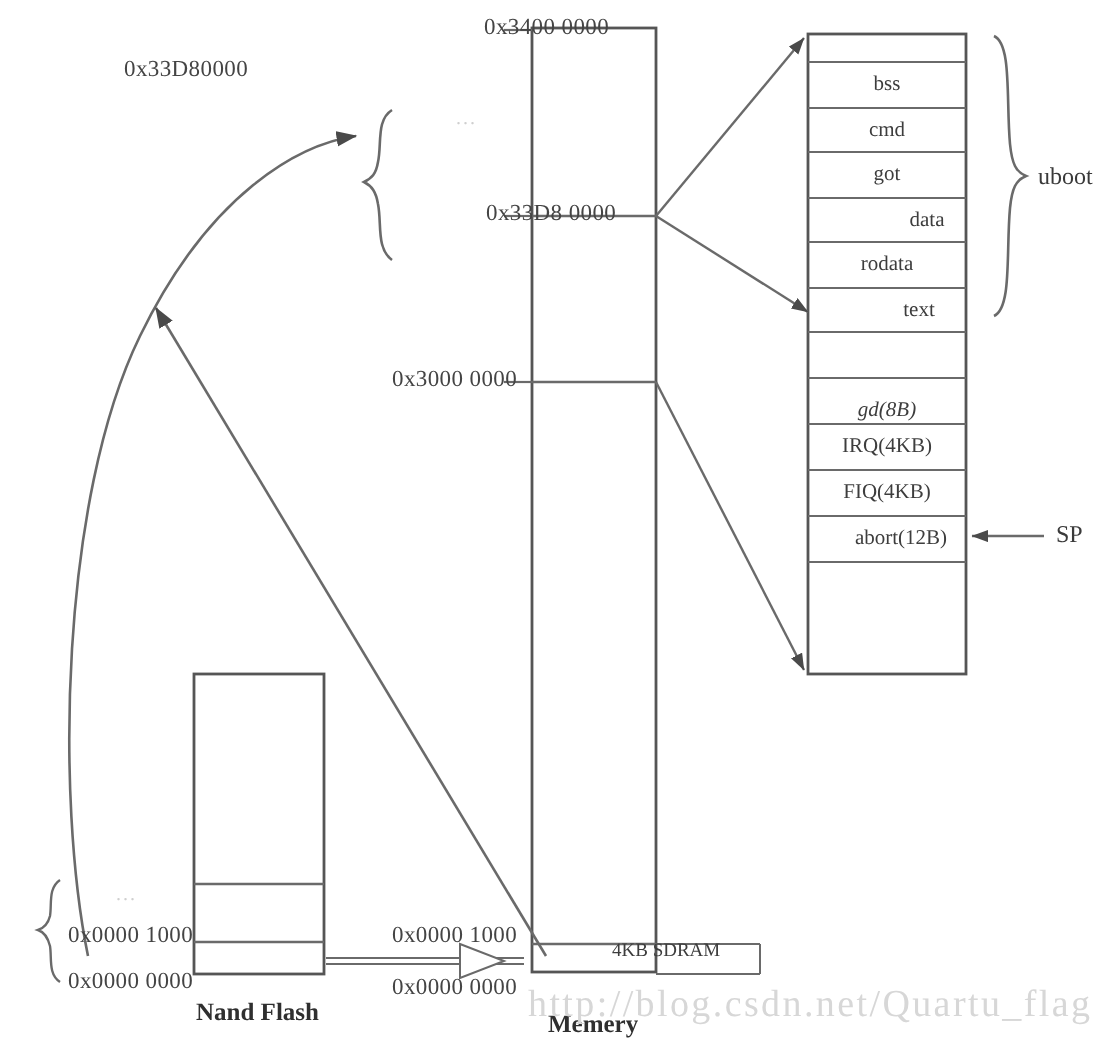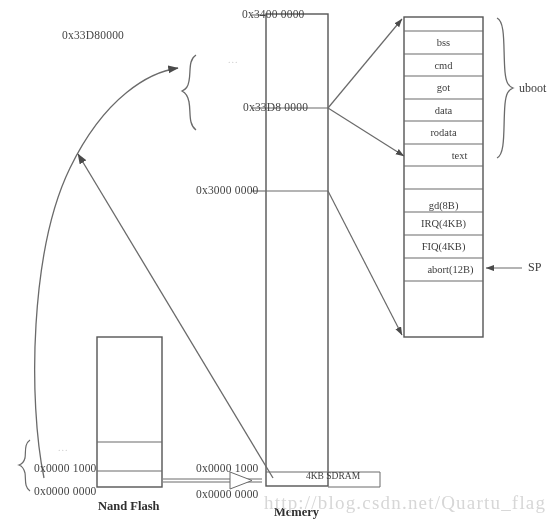--- a/index.html
+++ b/index.html
@@ -192,24 +192,24 @@
   <div class="lbl caption" style="left:98px; top:500px;">Nand Flash</div>
 
 
   <div class="lbl sidelabel" style="left:519px; top:82px;">uboot</div>
 
   <div class="lbl sidelabel" style="left:528px; top:261px;">SP</div>
 
   <div class="cellbox" style="left:404px; top:31px;  width:79px; height:23px;">bss</div>
   <div class="cellbox" style="left:404px; top:76px;  width:79px; height:23px;">got</div>
   <div class="cellbox" style="left:404px; top:54px;  width:79px; height:22px;">cmd</div>
-  <div class="cellbox" style="left:404px; top:99px;  width:79px; height:22px;">data</div>
+  <div class="cellbox" style="left:424px; top:99px;  width:79px; height:22px;">data</div>
   <div class="cellbox" style="left:404px; top:121px; width:79px; height:23px;">rodata</div>
   <div class="cellbox" style="left:404px; top:144px; width:79px; height:22px;margin-left:16px;">text</div>
 
-  <div class="cellbox" style="left:404px; top:189px; width:79px; height:33px;">gd(8B)</div>
+  <div class="cellbox" style="left:404px; top:189px; width:79px; height:33px;font-style:italic;">gd(8B)</div>
   <div class="cellbox" style="left:404px; top:212px; width:79px; height:23px;">IRQ(4KB)</div>
   <div class="cellbox" style="left:404px; top:235px; width:79px; height:23px;">FIQ(4KB)</div>
   <div class="cellbox" style="left:404px; top:258px; width:79px; height:23px;padding-left:14px;">abort(12B)</div>
 
   <div class="watermark" style="left:264px; top:492px;">http://blog.csdn.net/Quartu_flag</div>
 
 </div>
 
 </body></html>

